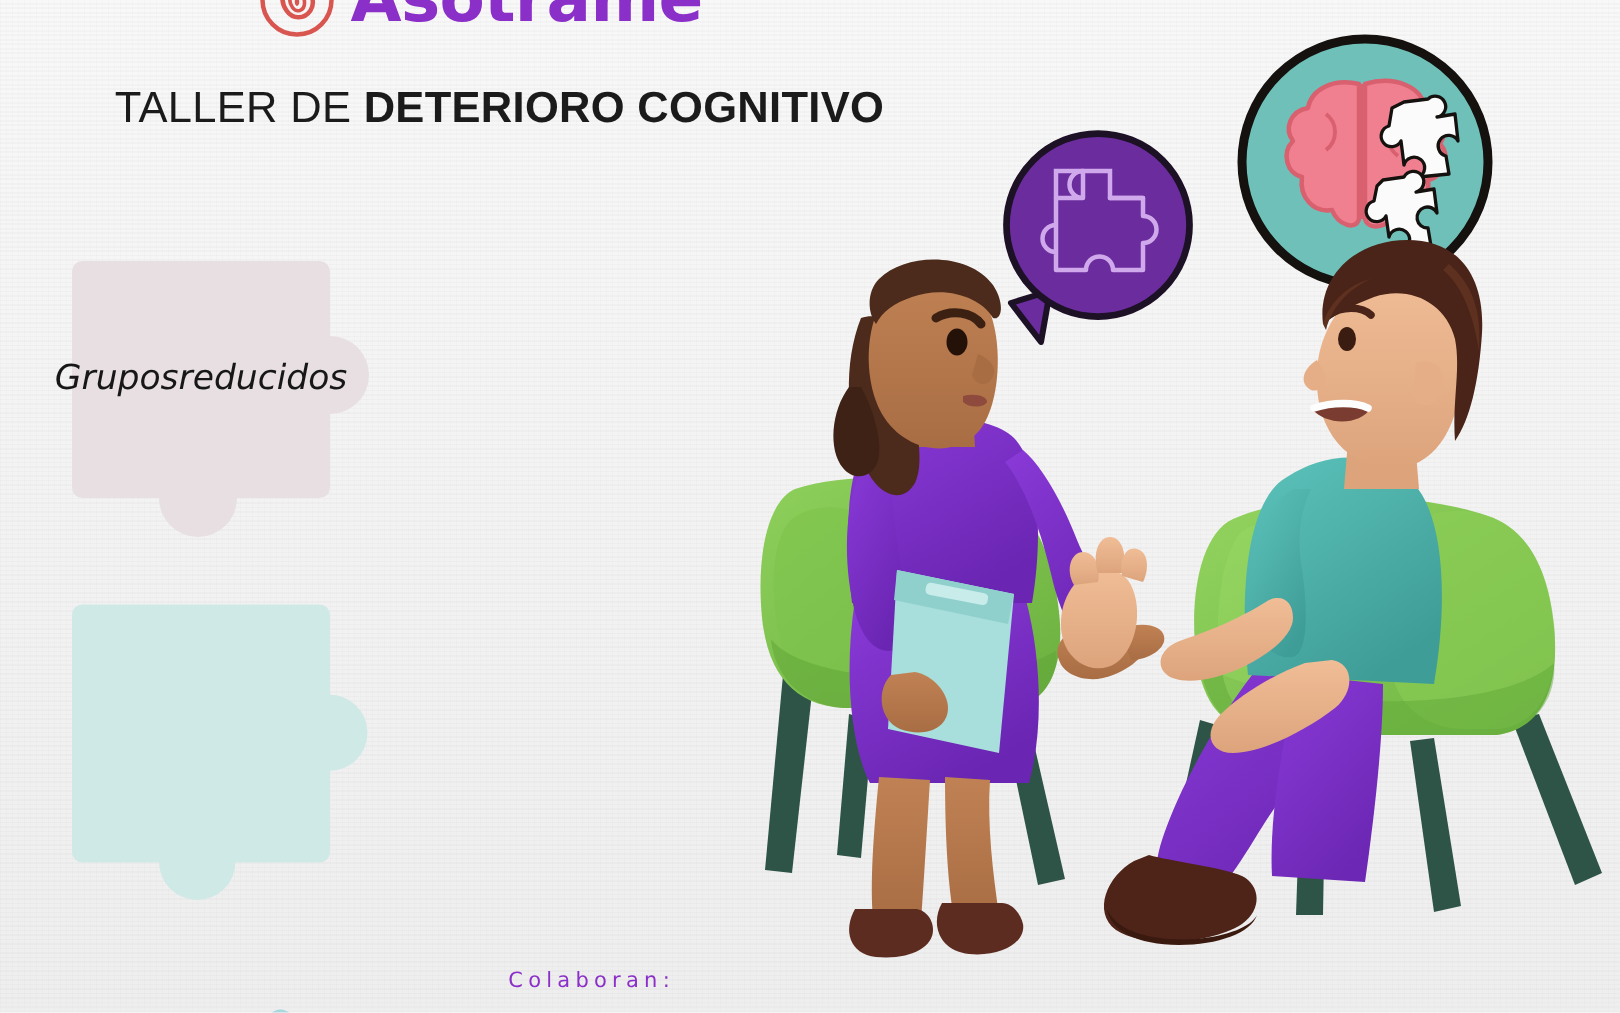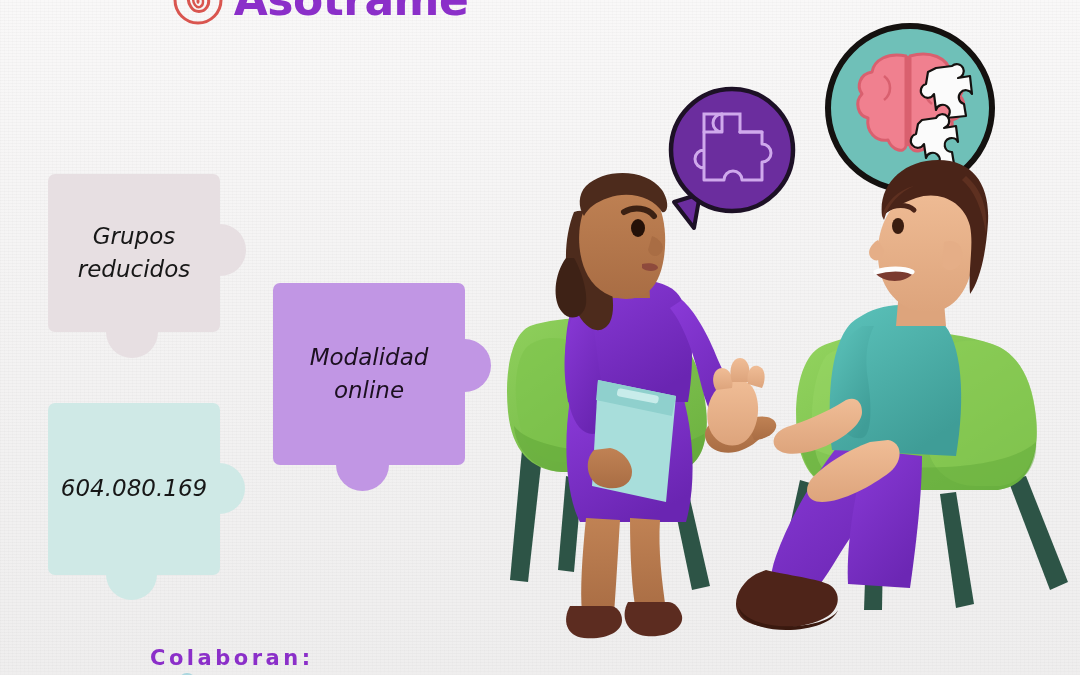--- a/index.html
+++ b/index.html
@@ -45,21 +45,21 @@
   .puzzle{position:absolute;}
   .puzzle .body{
     position:absolute;left:0;top:0;width:100%;height:100%;
     border-radius:7px;
   }
   .puzzle .knob{
     position:absolute;border-radius:50%;
   }
   .puzzle .ptext{
     position:absolute;left:0;top:0;width:100%;height:100%;
-    display:flex;flex-direction:column;align-items:center;justify-content:center;
+    display:flex;align-items:center;justify-content:center;
     font-style:italic;color:#171717;
     font-family:"DejaVu Sans", sans-serif;
     font-size:23px;line-height:1.45;text-align:center;
     padding:0 6px;box-sizing:border-box;
     z-index:3;
   }
 
   
   #piece-grupos{left:48px;top:174px;width:172px;height:158px;}
   #piece-grupos .body,#piece-grupos .knob{background:#e7dfe2;}
@@ -74,22 +74,22 @@
   #piece-modalidad .ptext{color:#1c1020;}
 
   
   #piece-contacto{left:48px;top:403px;width:172px;height:172px;}
   #piece-contacto .body,#piece-contacto .knob{background:#cfe9e6;}
   #piece-contacto .knob.right{right:-25px;top:60px;width:51px;height:51px;}
   #piece-contacto .knob.bottom{left:58px;bottom:-25px;width:51px;height:51px;}
 
   
   #colaboran{
-    position:absolute;left:150px;top:646px;width:300px;text-align:left;
-    color:#8b2fc9;font-weight:bold;font-size:21px;letter-spacing:3.5px;
+    position:absolute;left:150px;top:646px;width:300px;text-align:right;
+    color:#8b2fc9;font-weight:normal;font-size:14px;letter-spacing:3.5px;
     font-family:"DejaVu Sans", sans-serif;
   }
   #collab-logo{
     position:absolute;left:163px;top:668px;width:250px;height:18px;
     overflow:hidden;opacity:.85;
   }
 
   
   #bubble-puzzle{position:absolute;left:660px;top:84px;width:145px;height:160px;}
   #bubble-brain{position:absolute;left:818px;top:16px;width:190px;height:196px;}
@@ -112,48 +112,41 @@
     <svg class="mark" viewBox="0 0 52 52">
       <circle cx="26" cy="26" r="23" fill="none" stroke="#d9554f" stroke-width="3"></circle>
       <path d="M26 9 C16 18 14 26 19 33 C23 39 31 39 35 33 C39 27 35 18 26 9 Z" fill="none" stroke="#d9554f" stroke-width="3"></path>
       <path d="M26 17 C21 22 20 27 23 31 C26 35 31 33 31 28 C31 24 29 20 26 17 Z" fill="none" stroke="#d9554f" stroke-width="2.4"></path>
       <path d="M26 23 C24 26 24 29 26 30 C28 29 28 26 26 23 Z" fill="#d9554f"></path>
     </svg>
     <div class="wordmark">Asotrame</div>
   </div>
 
   <div id="headline">
+    <div>
+      <span class="light">TALLER DE </span><span class="heavy">DETERIORO COGNITIVO</span>
+    </div>
   </div>
 
   <div class="puzzle" id="piece-grupos">
     <div class="knob right"></div>
     <div class="knob bottom"></div>
     <div class="body"></div>
     <div class="ptext">
       <span>Grupos</span>
       <span>reducidos</span>
     </div>
   </div>
 
-  <div class="puzzle" id="piece-modalidad">
-    <div class="knob right"></div>
-    <div class="knob bottom"></div>
-    <div class="body"></div>
-    <div class="ptext">
-      <span>Modalidad</span>
-      <span>online</span>
-    </div>
-  </div>
 
   <div class="puzzle" id="piece-contacto">
     <div class="knob right"></div>
     <div class="knob bottom"></div>
     <div class="body"></div>
     <div class="ptext">
-      <span>604.080.169</span>
     </div>
   </div>
 
   <svg id="bubble-puzzle" viewBox="0 0 145 160">
     <path d="M14 118 L40 110 L34 144 Z" fill="#6b2d9e" stroke="#1d1126" stroke-width="4" stroke-linejoin="round"></path>
     <circle cx="72" cy="66" r="61" fill="#6b2d9e" stroke="#1d1126" stroke-width="4.5"></circle>
     <path d="M44 48 L62 48 A9 9 0 1 1 62 30 L62 48 M44 48 L44 66 A9 9 0 1 0 44 84 L44 66
              M44 84 L44 96 L64 96 A9 9 0 1 1 82 96 L102 96 L102 78 A9 9 0 1 0 102 60 L102 48 L80 48" fill="none" stroke="#cfa9ec" stroke-width="3" stroke-linejoin="round" stroke-linecap="round"></path>
     <path d="M44 48 L44 30 L62 30" fill="none" stroke="#cfa9ec" stroke-width="3" stroke-linecap="round"></path>
     <path d="M62 30 L80 30 L80 48" fill="none" stroke="#cfa9ec" stroke-width="3" stroke-linecap="round"></path>

